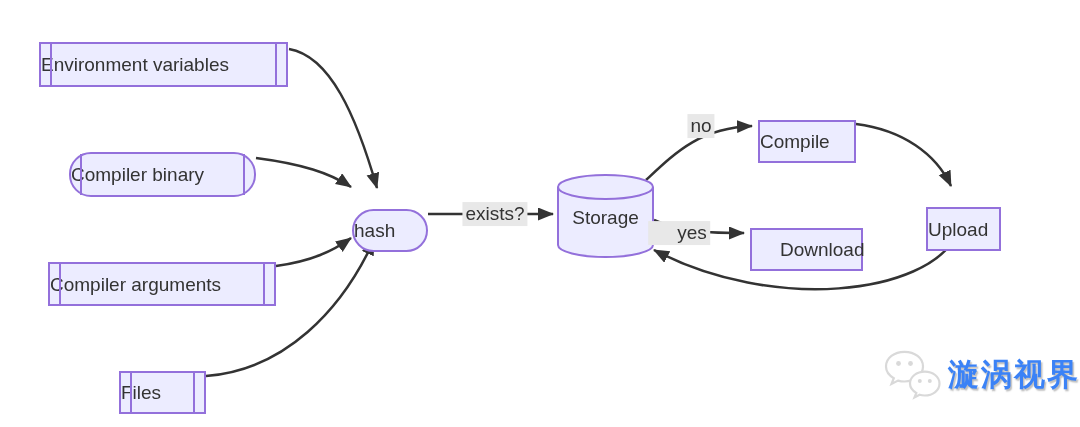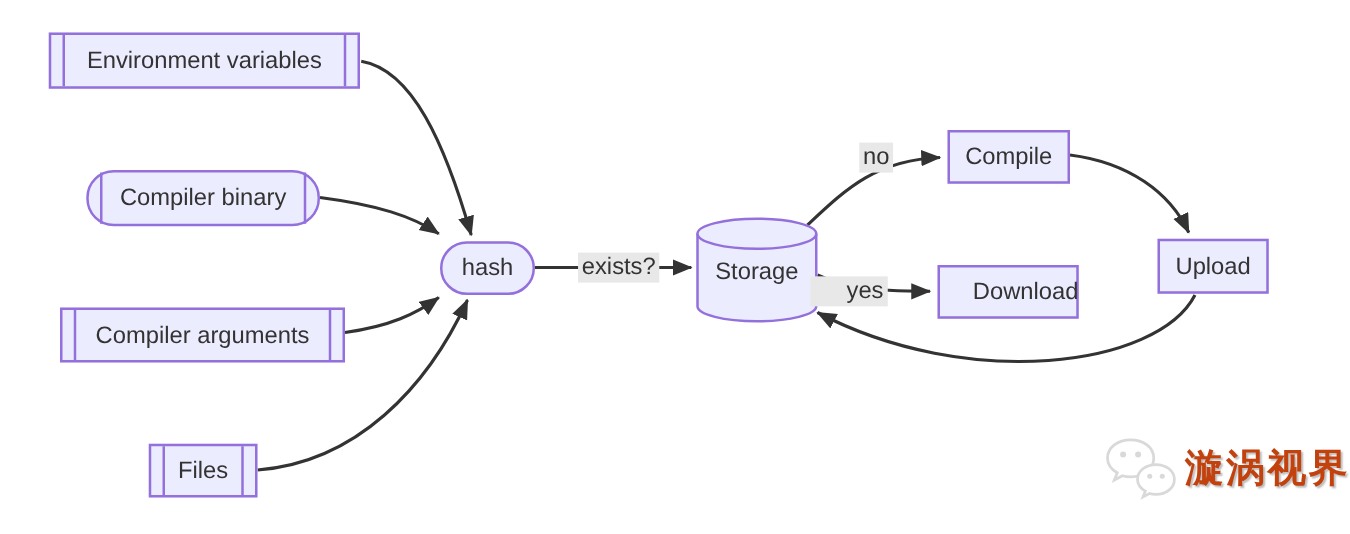--- a/index.html
+++ b/index.html
@@ -11,27 +11,28 @@
     font-family: "Liberation Sans", sans-serif;
     overflow: hidden;
   }
   #edges-svg { position: absolute; left: 0; top: 0; width: 1080px; height: 427px; }
 
   .node {
     position: absolute;
     box-sizing: border-box;
     display: flex;
     align-items: center;
-    justify-content: center;
+    justify-content: flex-start;
     background: #ECECFF;
     border: 2px solid #9370DB;
     color: #333333;
     font-size: 19px;
     line-height: 1;
     white-space: nowrap;
+    margin-top: 16px;
   }
   
   .subroutine::before, .subroutine::after {
     content: "";
     position: absolute;
     top: 0; bottom: 0;
     width: 2px;
     background: #9370DB;
   }
   .subroutine::before { left: 9px; }
@@ -40,21 +41,21 @@
   .stadium { border-radius: 22px; }
 
   
   #node-env      { left: 39px;  top: 26px;  width: 249px; height: 45px; }
   #node-binary   { left: 69px;  top: 136px; width: 187px; height: 45px; border-radius: 22px; }
   #node-args     { left: 48px;  top: 246px; width: 228px; height: 44px; }
   #node-files    { left: 119px; top: 355px; width: 87px;  height: 43px; }
   #node-hash     { left: 352px; top: 193px; width: 76px;  height: 43px; }
   #node-compile  { left: 758px; top: 104px; width: 98px;  height: 43px; }
   #node-download { left: 750px; top: 212px; width: 113px; height: 43px; padding-left: 28px; }
-  #node-upload   { left: 926px; top: 191px; width: 89px;  height: 44px; }
+  #node-upload   { left: 926px; top: 191px; width: 75px;  height: 44px; }
 
   
   #node-storage-label {
     position: absolute;
     left: 558px; top: 196px; width: 95px; height: 44px;
     display: flex; align-items: center; justify-content: center;
     color: #333333; font-size: 19px;
   }
 
   .edge-label {
@@ -75,21 +76,21 @@
   .watermark {
     position: absolute;
     left: 884px; top: 350px;
     display: flex;
     align-items: center;
     gap: 6px;
   }
   .watermark-text {
     font-size: 31px;
     letter-spacing: 2px;
-    color: #c2410c;
+    color: #3b82f6;
     text-shadow: 1.5px 1.5px 1.5px #bdbdbd;
     font-weight: bold;
     white-space: nowrap;
   }
 </style>
 </head>
 <body>
 
 <div id="stage">
 

